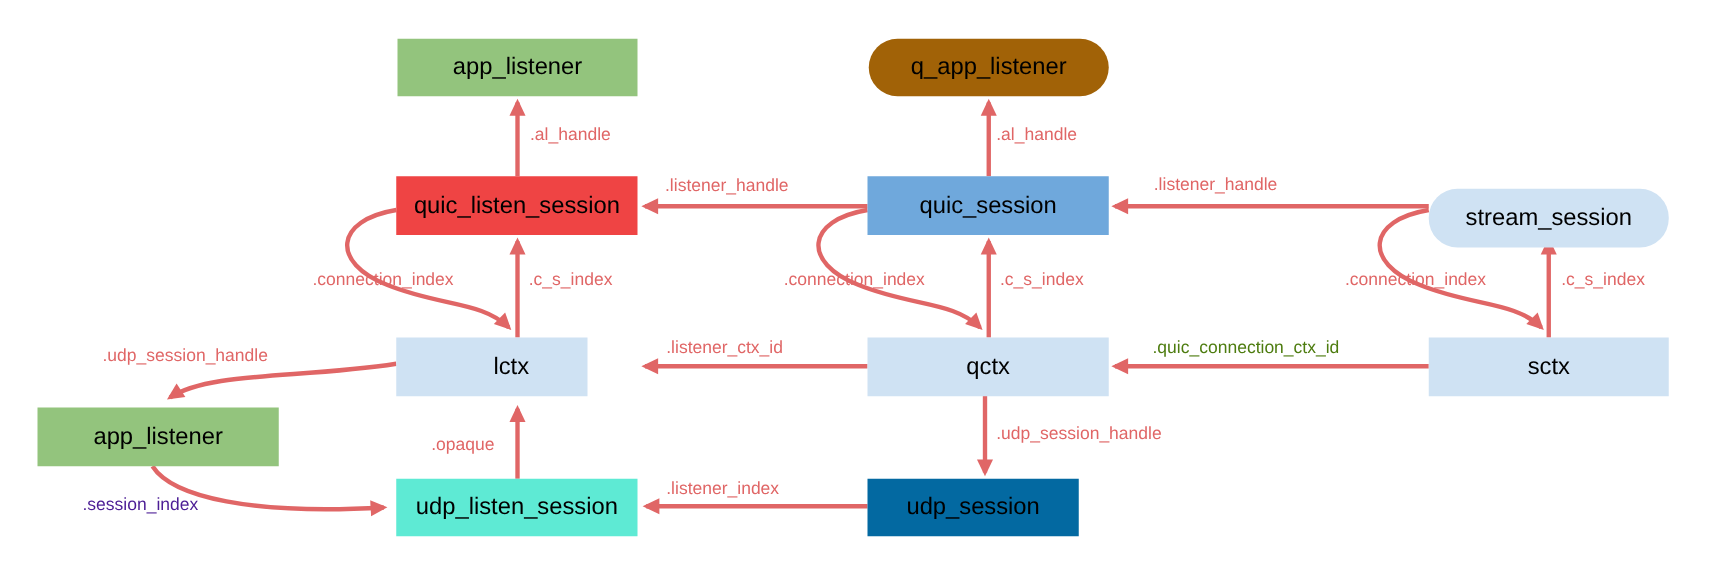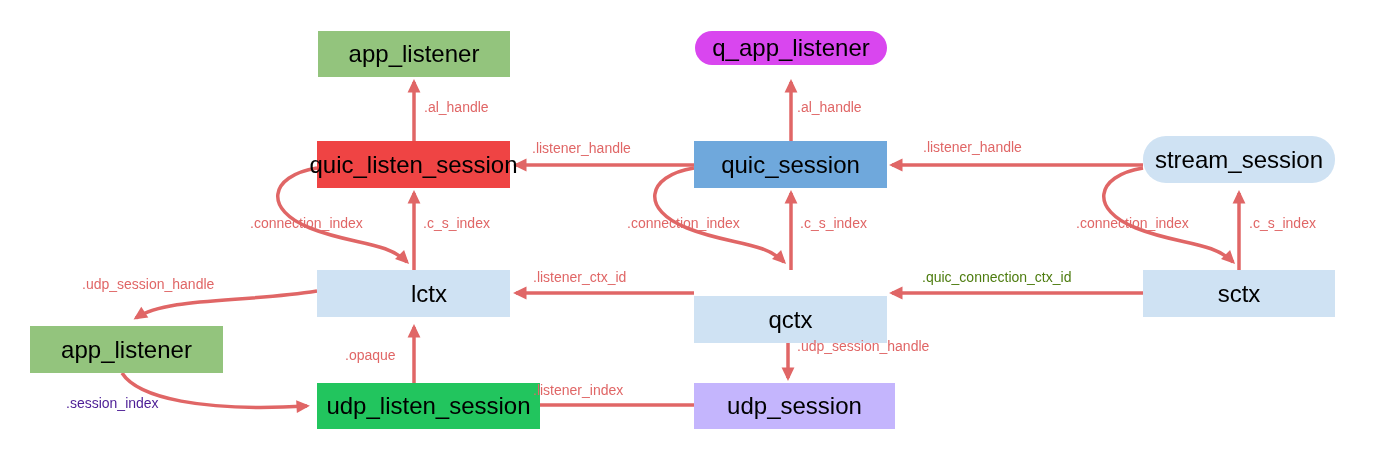--- a/index.html
+++ b/index.html
@@ -10,21 +10,21 @@
     background: #ffffff;
     font-family: "Liberation Sans", sans-serif;
     overflow: hidden;
   }
   .arrow-layer { position: absolute; left: 0; top: 0; width: 1386px; height: 460px; }
   .node {
     position: absolute;
     display: flex;
     align-items: center;
     justify-content: center;
-    font-size: 24px;
+    font-size: 19px;
     color: #000000;
     white-space: nowrap;
     box-sizing: border-box;
   }
   .edge-label {
     position: absolute;
     font-size: 14px;
     white-space: nowrap;
     transform: translateY(-50%);
     line-height: 1;
@@ -55,30 +55,30 @@
         <path d="M1143,293 L892,293" marker-end="url(#arrowhead)"></path>
         <path d="M317,291 C240,303 168,297 136,318" marker-end="url(#arrowhead)"></path>
         <path d="M122,373 C138,398 202,412 307,406" marker-end="url(#arrowhead)"></path>
         <path d="M414,383 L414,327" marker-end="url(#arrowhead)"></path>
         <path d="M788,316 L788,378" marker-end="url(#arrowhead)"></path>
         <path d="M694,405 L517,405" marker-end="url(#arrowhead)"></path>
       </g>
   </svg>
   <div id="nodes-layer">
       <div class="node" style="left: 318px; top: 31px; width: 192px; height: 46px; background: rgb(147, 196, 125); color: rgb(0, 0, 0);">app_listener</div>
-      <div class="node" style="left: 695px; top: 31px; width: 192px; height: 34px; background: #d946ef; color: rgb(0, 0, 0); border-radius: 23px;">q_app_listener</div>
+      <div class="node" style="left: 695px; top: 31px; width: 192px; height: 46px; background: #a16207; color: rgb(0, 0, 0); border-radius: 23px;">q_app_listener</div>
       <div class="node" style="left: 317px; top: 141px; width: 193px; height: 47px; background: #ef4444; color: rgb(0, 0, 0);">quic_listen_session</div>
       <div class="node" style="left: 694px; top: 141px; width: 193px; height: 47px; background: rgb(111, 168, 220); color: rgb(0, 0, 0);">quic_session</div>
-      <div class="node" style="left: 1143px; top: 136px; width: 192px; height: 47px; background: rgb(207, 226, 243); color: rgb(0, 0, 0); border-radius: 23px;">stream_session</div>
-      <div class="node" style="left: 317px; top: 270px; width: 193px; height: 47px; background: rgb(207, 226, 243); color: rgb(0, 0, 0); padding-left: 31px;">lctx</div>
-      <div class="node" style="left: 694px; top: 270px; width: 193px; height: 47px; background: rgb(207, 226, 243); color: rgb(0, 0, 0); margin-top: 26px;">qctx</div>
+      <div class="node" style="left: 1143px; top: 151px; width: 192px; height: 47px; background: rgb(207, 226, 243); color: rgb(0, 0, 0); border-radius: 23px;">stream_session</div>
+      <div class="node" style="left: 317px; top: 270px; width: 153px; height: 47px; background: rgb(207, 226, 243); color: rgb(0, 0, 0); padding-left: 31px;">lctx</div>
+      <div class="node" style="left: 694px; top: 270px; width: 193px; height: 47px; background: rgb(207, 226, 243); color: rgb(0, 0, 0);">qctx</div>
       <div class="node" style="left: 1143px; top: 270px; width: 192px; height: 47px; background: rgb(207, 226, 243); color: rgb(0, 0, 0);">sctx</div>
       <div class="node" style="left: 30px; top: 326px; width: 193px; height: 47px; background: rgb(147, 196, 125); color: rgb(0, 0, 0);">app_listener</div>
-      <div class="node" style="left: 317px; top: 383px; width: 223px; height: 46px; background: #22c55e; color: rgb(0, 0, 0);">udp_listen_session</div>
-      <div class="node" style="left: 694px; top: 383px; width: 201px; height: 46px; background: #c4b5fd; color: rgb(0, 0, 0);">udp_session</div>
+      <div class="node" style="left: 317px; top: 383px; width: 193px; height: 46px; background: #5eead4; color: rgb(0, 0, 0);">udp_listen_session</div>
+      <div class="node" style="left: 694px; top: 383px; width: 169px; height: 46px; background: #0369a1; color: rgb(0, 0, 0);">udp_session</div>
     </div>
   <div id="edge-labels-layer">
       <div class="edge-label" style="left: 424px; top: 107px; color: rgb(224, 102, 102);">.al_handle</div>
       <div class="edge-label" style="left: 797px; top: 107px; color: rgb(224, 102, 102);">.al_handle</div>
       <div class="edge-label" style="left: 532px; top: 148px; color: rgb(224, 102, 102);">.listener_handle</div>
       <div class="edge-label" style="left: 923px; top: 147px; color: rgb(224, 102, 102);">.listener_handle</div>
       <div class="edge-label" style="left: 250px; top: 223px; color: rgb(224, 102, 102);">.connection_index</div>
       <div class="edge-label" style="left: 423px; top: 223px; color: rgb(224, 102, 102);">.c_s_index</div>
       <div class="edge-label" style="left: 627px; top: 223px; color: rgb(224, 102, 102);">.connection_index</div>
       <div class="edge-label" style="left: 800px; top: 223px; color: rgb(224, 102, 102);">.c_s_index</div>

